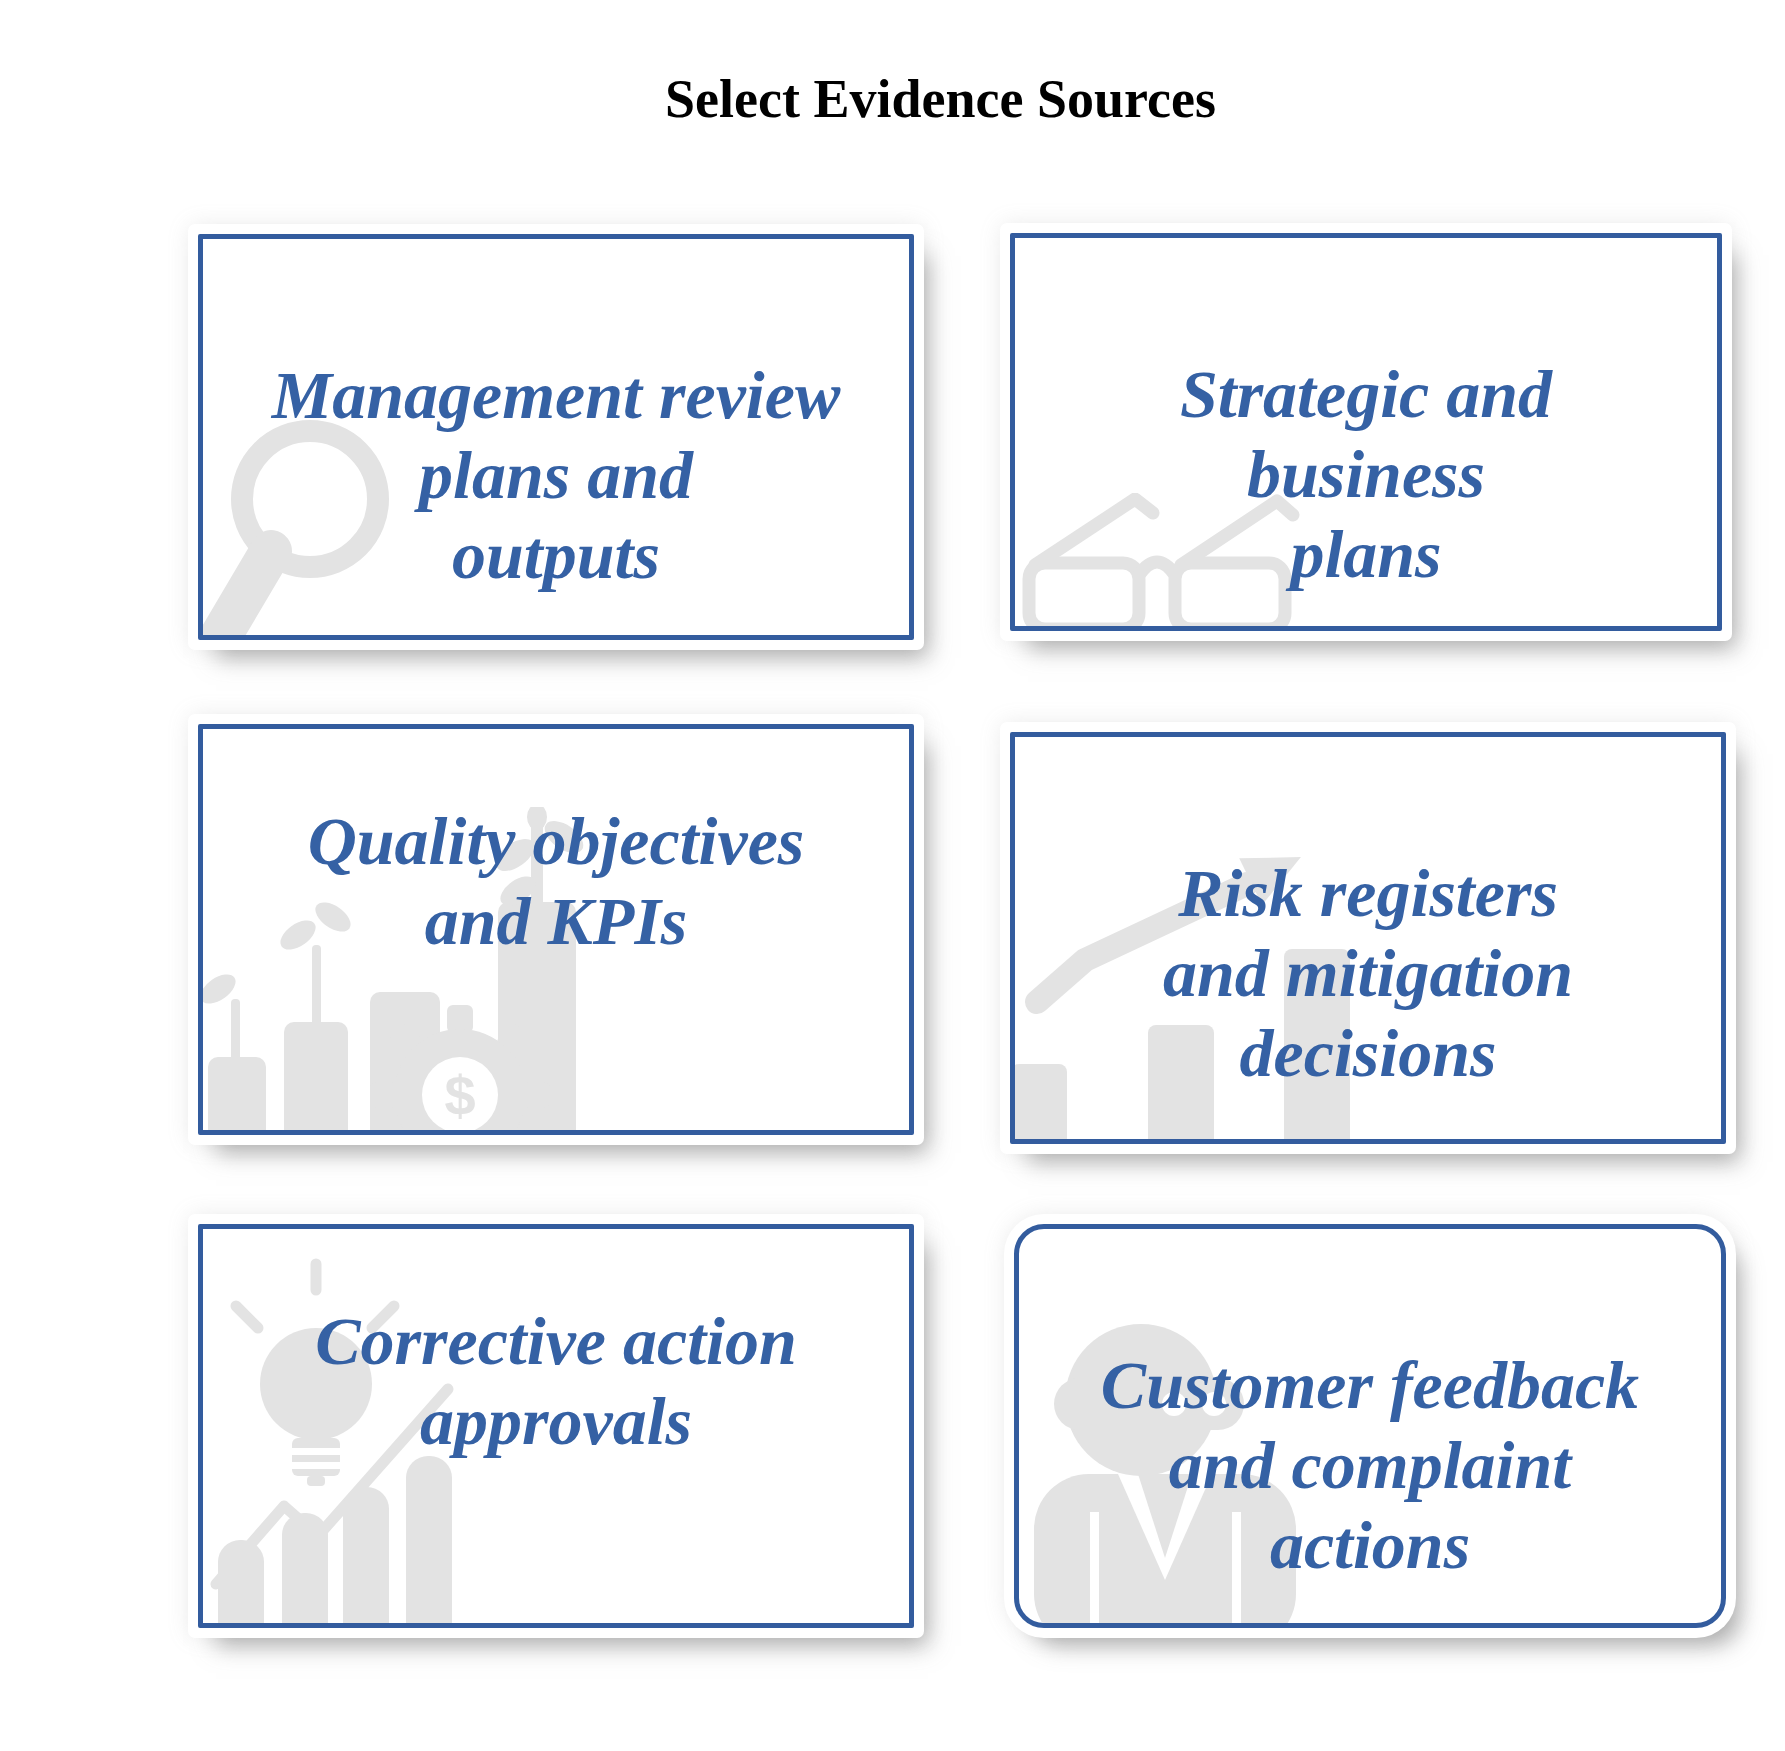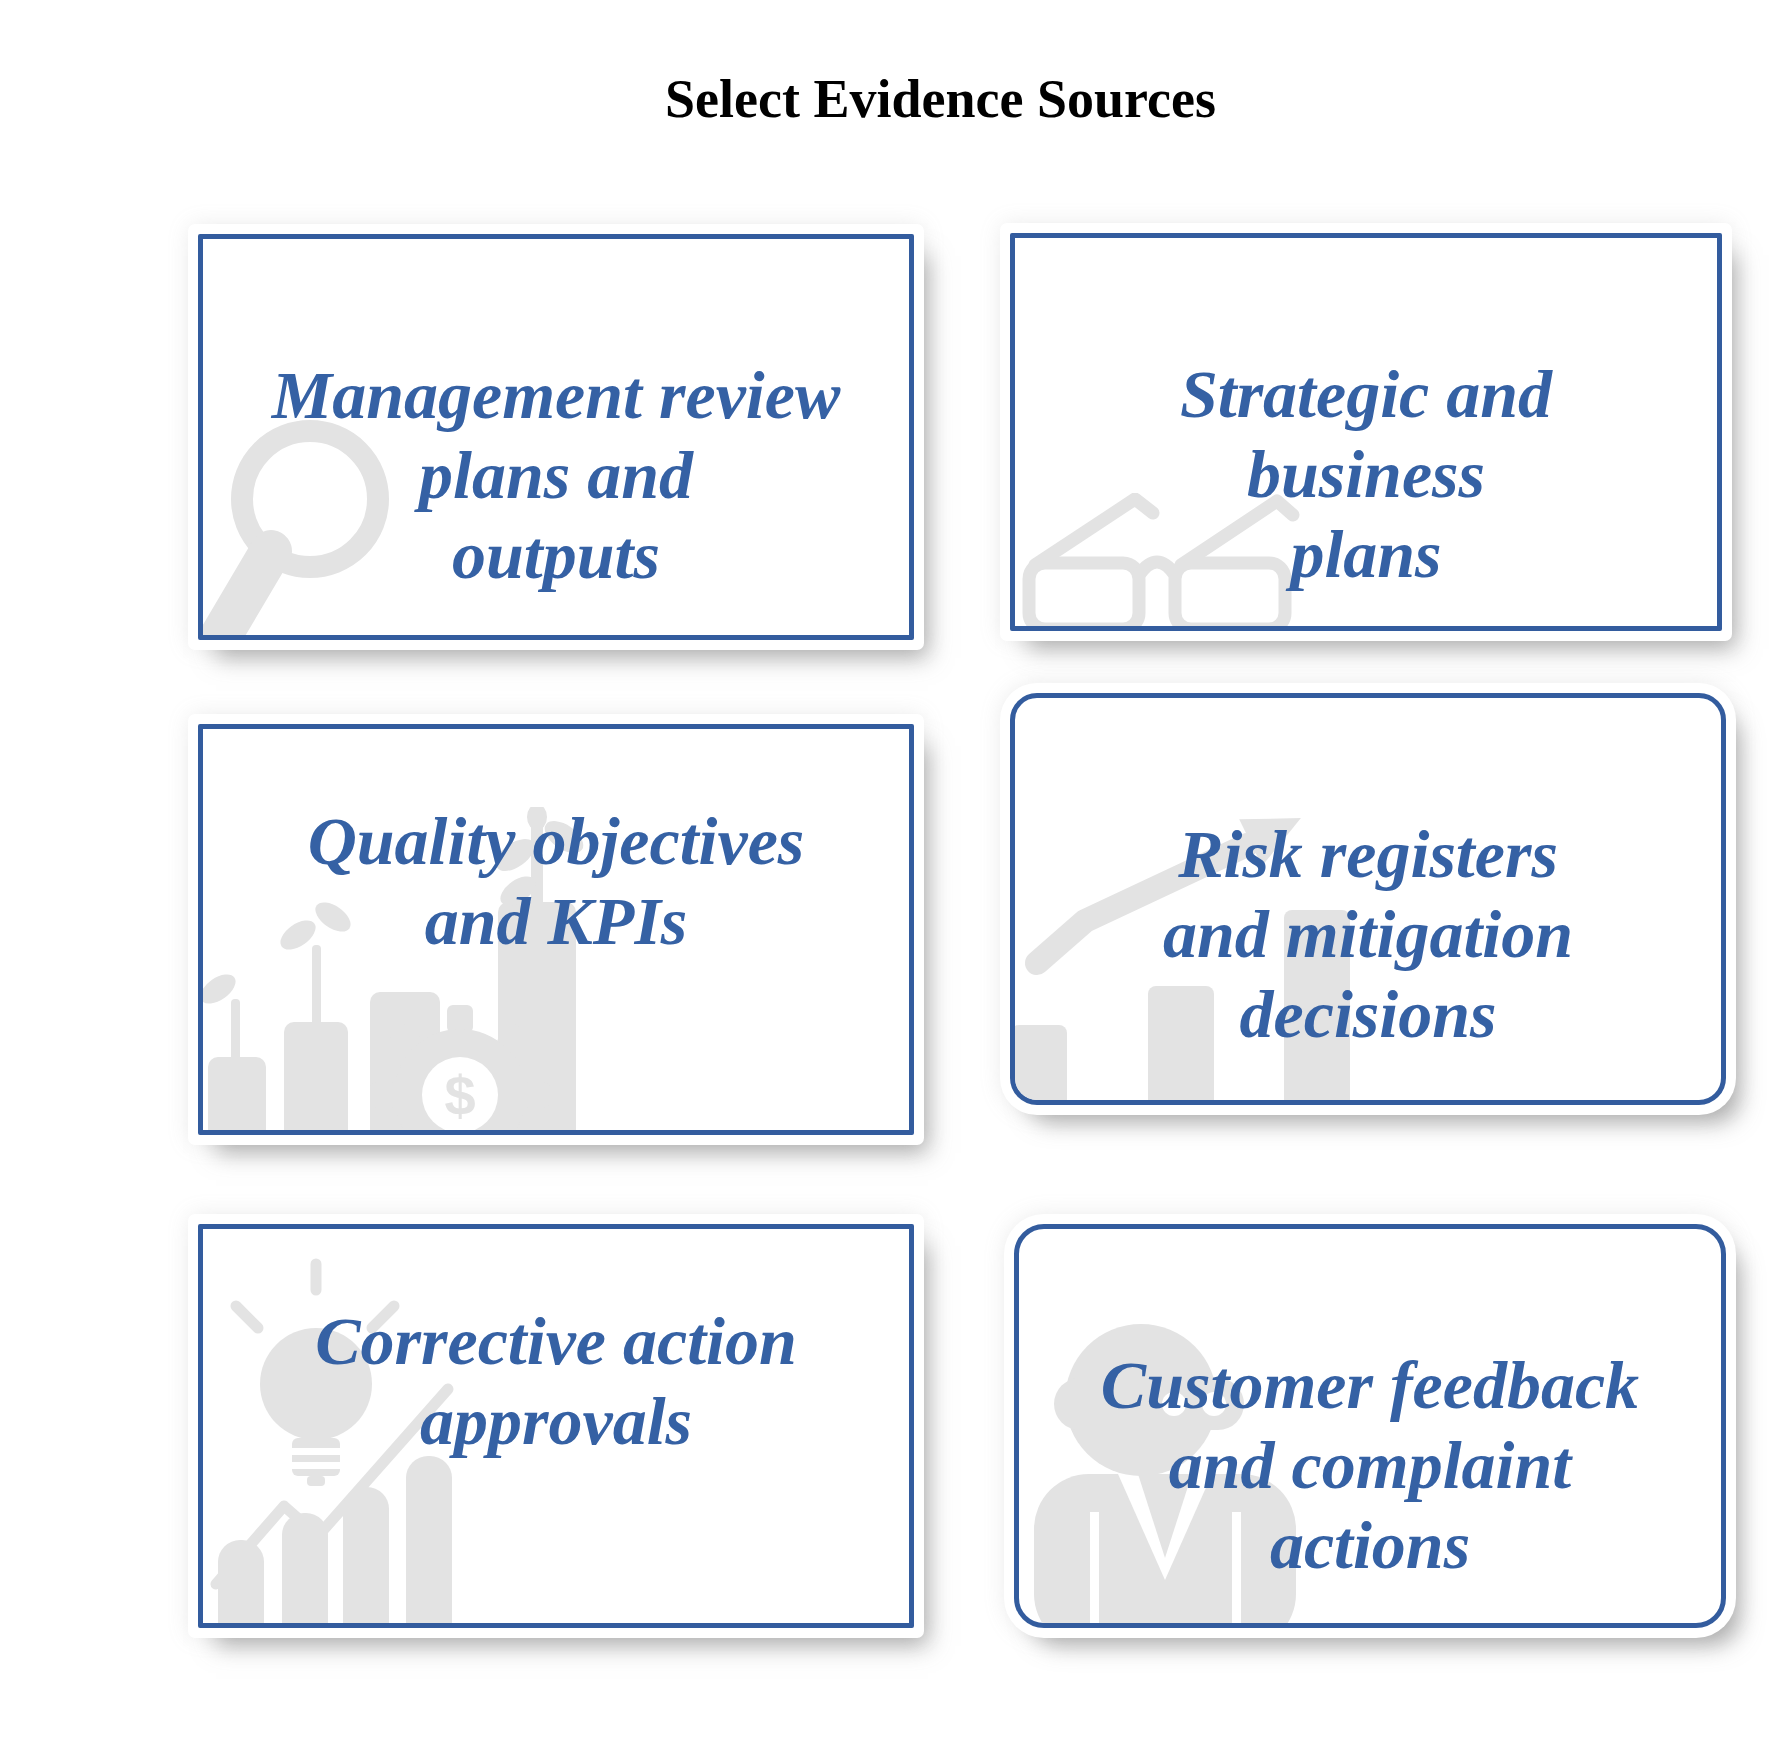--- a/index.html
+++ b/index.html
@@ -23,21 +23,21 @@
     position:absolute;box-sizing:border-box;background:#fff;
     border:5px solid var(--border);border-radius:2px;overflow:hidden;
     box-shadow:
       0 0 0 10px #fff,
       16px 20px 22px -2px rgba(105,105,105,.5),
       0 0 22px 8px rgba(150,150,150,.22);
   }
   .c1{left:150px;top:234px;width:716px;height:406px;}
   .c2{left:962px;top:233px;width:712px;height:398px;}
   .c3{left:150px;top:724px;width:716px;height:411px;}
-  .c4{left:962px;top:693px;width:716px;height:412px;border-radius:27px;}
+  .c4{left:962px;top:732px;width:716px;height:412px;}
   .c5{left:150px;top:1224px;width:716px;height:404px;}
   .c6{left:966px;top:1224px;width:712px;height:404px;border-radius:30px;}
   .icon{position:absolute;z-index:1;}
   .icon .f{fill:var(--icon);}
   .icon .s{stroke:var(--icon);fill:none;}
   .icon .w{fill:#fff;stroke:none;}
   .label{
     position:relative;z-index:2;display:flex;flex-direction:column;
     text-align:center;color:var(--accent);
     font:italic 700 68px/80px "Liberation Serif","DejaVu Serif",serif;

